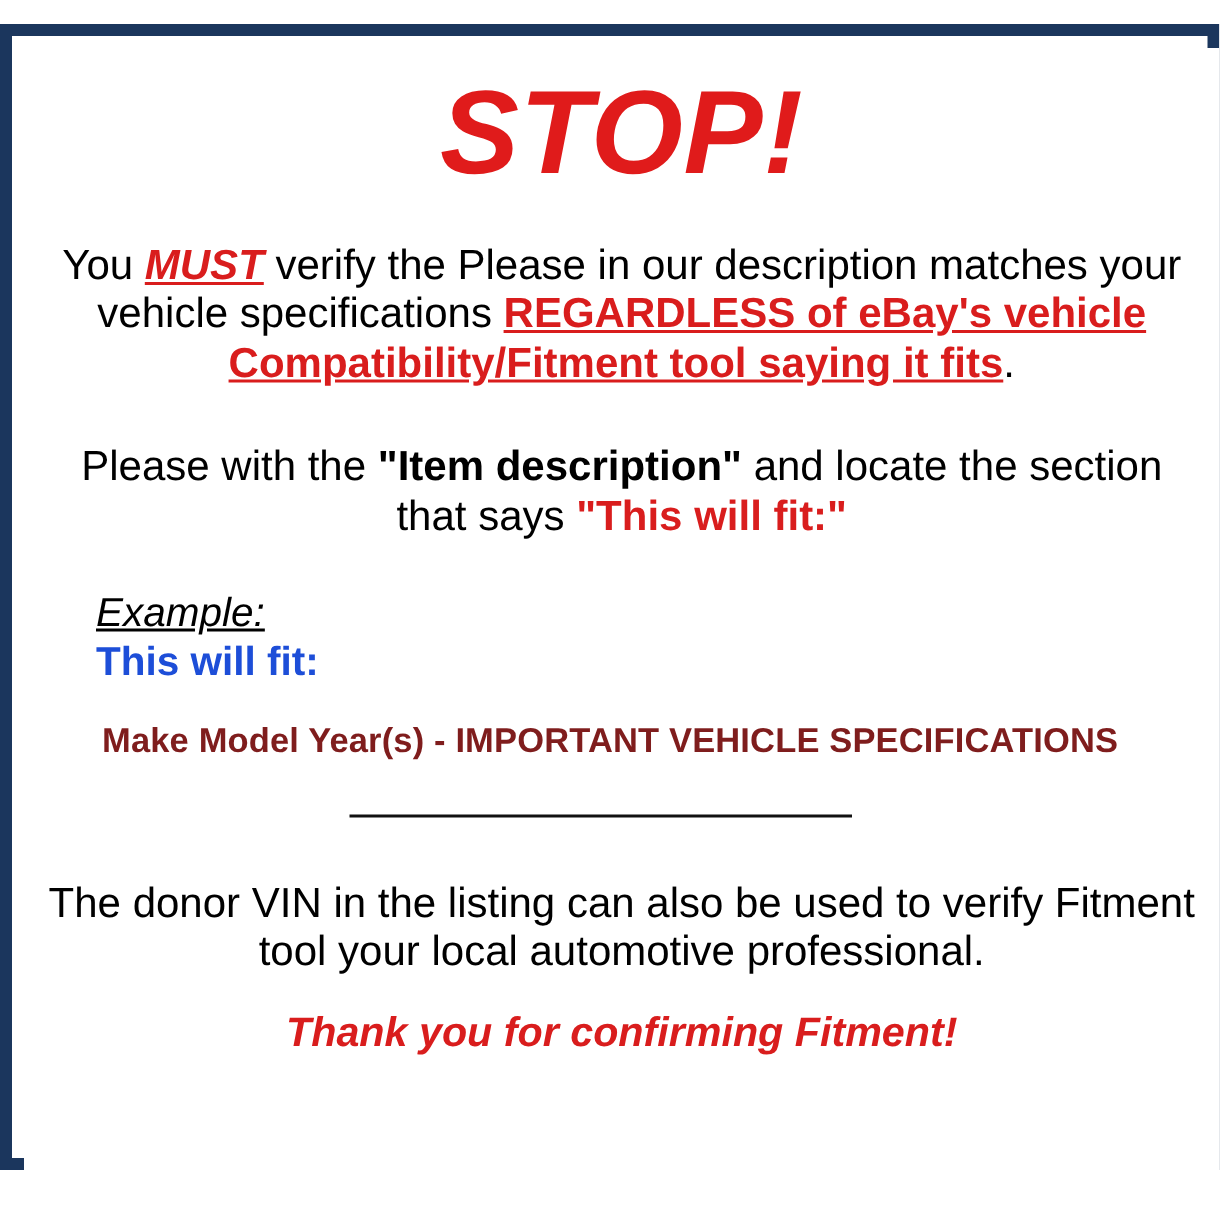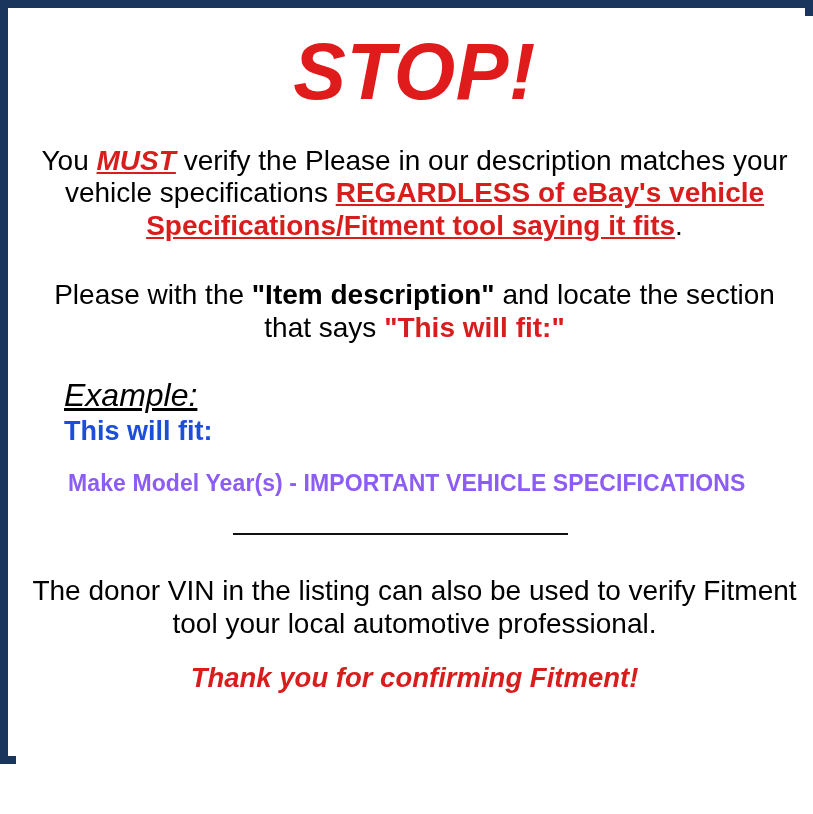--- a/index.html
+++ b/index.html
@@ -15,21 +15,21 @@
     position: relative;
     width: 813px;
     height: 814px;
     box-sizing: border-box;
     background: #ffffff;
     overflow: hidden;
   }
   .frame {
     position: absolute;
     left: 0;
-    top: 0;
+    top: 16px;
     width: 813px;
     height: 764px;
     box-sizing: border-box;
     border: 8px solid #1b365d;
     background: #ffffff;
   }
   .inner {
     position: absolute;
     left: 8px;
     top: 8px;
@@ -89,21 +89,21 @@
   .i       { font-style: italic; }
 
   
   .example-block {
     padding-top: 34px;
     text-align: left;
     padding-left: 37px;
   }
   .example-label {
     margin: 0;
-    font-size: 32px;
+    font-size: 27px;
     font-style: italic;
     color: #000000;
     text-decoration: underline;
     text-underline-offset: 2px;
     line-height: 1.1;
     display: inline-block;
   }
   .example-fit {
     margin: 0;
     padding-top: 2px;
@@ -111,21 +111,21 @@
     font-weight: bold;
     color: #1d4ed8;
     line-height: 1.15;
   }
   .example-spec {
     margin: 0;
     padding-top: 23px;
     padding-left: 4px;
     font-size: 23px;
     font-weight: bold;
-    color: #8b5cf6;
+    color: #7f1d1d;
     line-height: 1.15;
     letter-spacing: 0.1px;
   }
 
   
   .divider-wrap {
     padding-top: 25px;
     text-align: center;
   }
   .divider {
@@ -151,21 +151,21 @@
 </head>
 <body>
 
 <div class="page">
   <div class="frame">
     <div class="inner">
 
       <h1 class="headline">STOP!</h1>
 
 
-      <p class="para p1"><span>You </span><span class="redb i u">MUST</span><span> verify the Please in our description matches your vehicle specifications </span><span class="redb u">REGARDLESS of eBay's vehicle Specifications/Fitment tool saying it fits</span><span>.</span></p>
+      <p class="para p1"><span>You </span><span class="redb i u">MUST</span><span> verify the Please in our description matches your vehicle specifications </span><span class="redb u">REGARDLESS of eBay's vehicle Compatibility/Fitment tool saying it fits</span><span>.</span></p>
 
       <p class="para p2"><span>Please with the </span><span class="b">"Item description"</span><span> and locate the section that says </span><span class="redb">"This will fit:"</span></p>
 
       <div class="example-block">
         <p style="margin:0"><span class="example-label">Example:</span></p>
         <p class="example-fit">This will fit:</p>
         <p class="example-spec">Make Model Year(s) - IMPORTANT VEHICLE SPECIFICATIONS</p>
       </div>
 
       <div class="divider-wrap">

